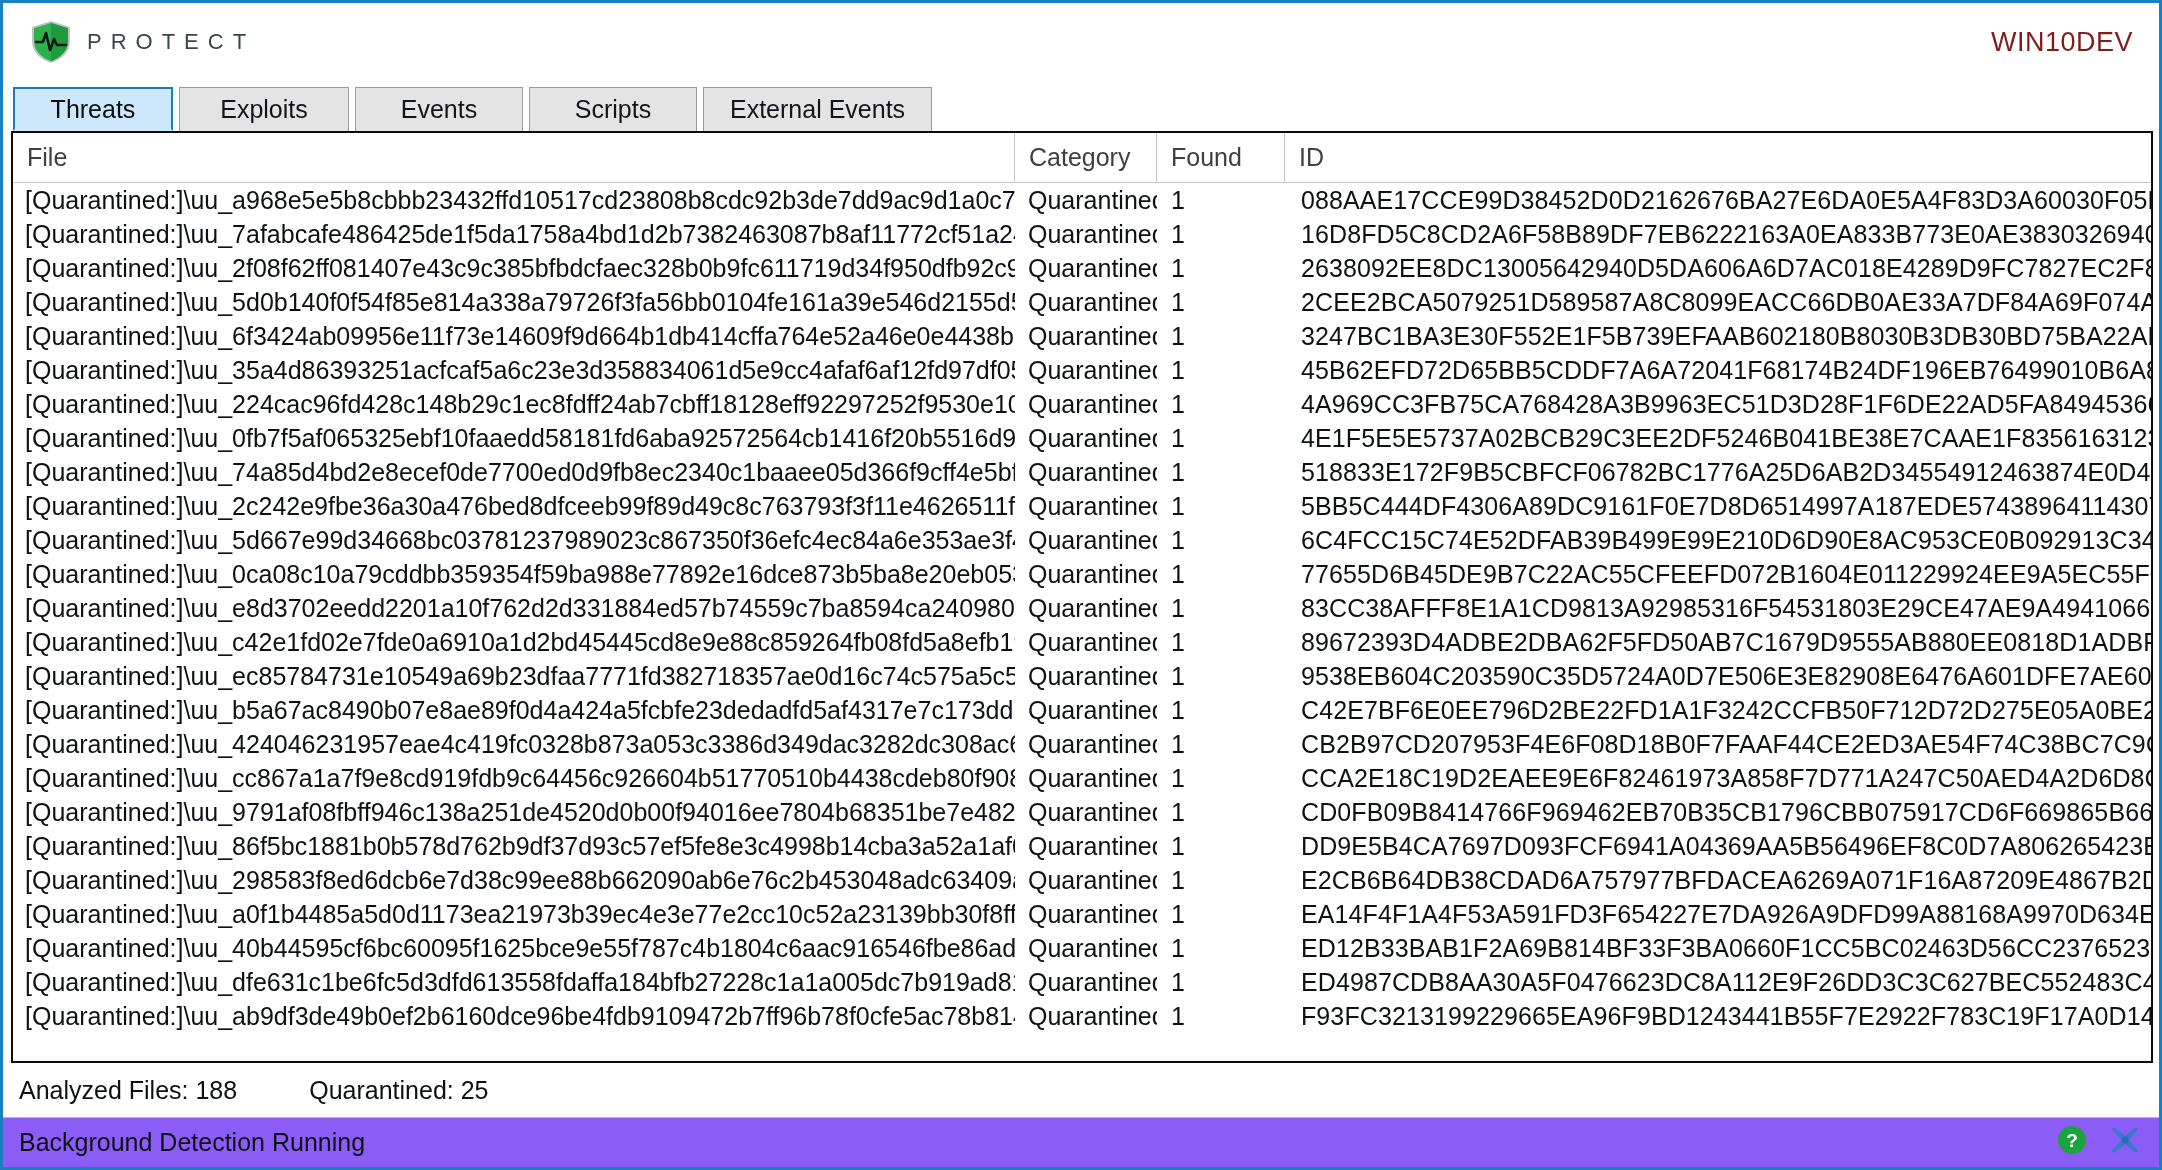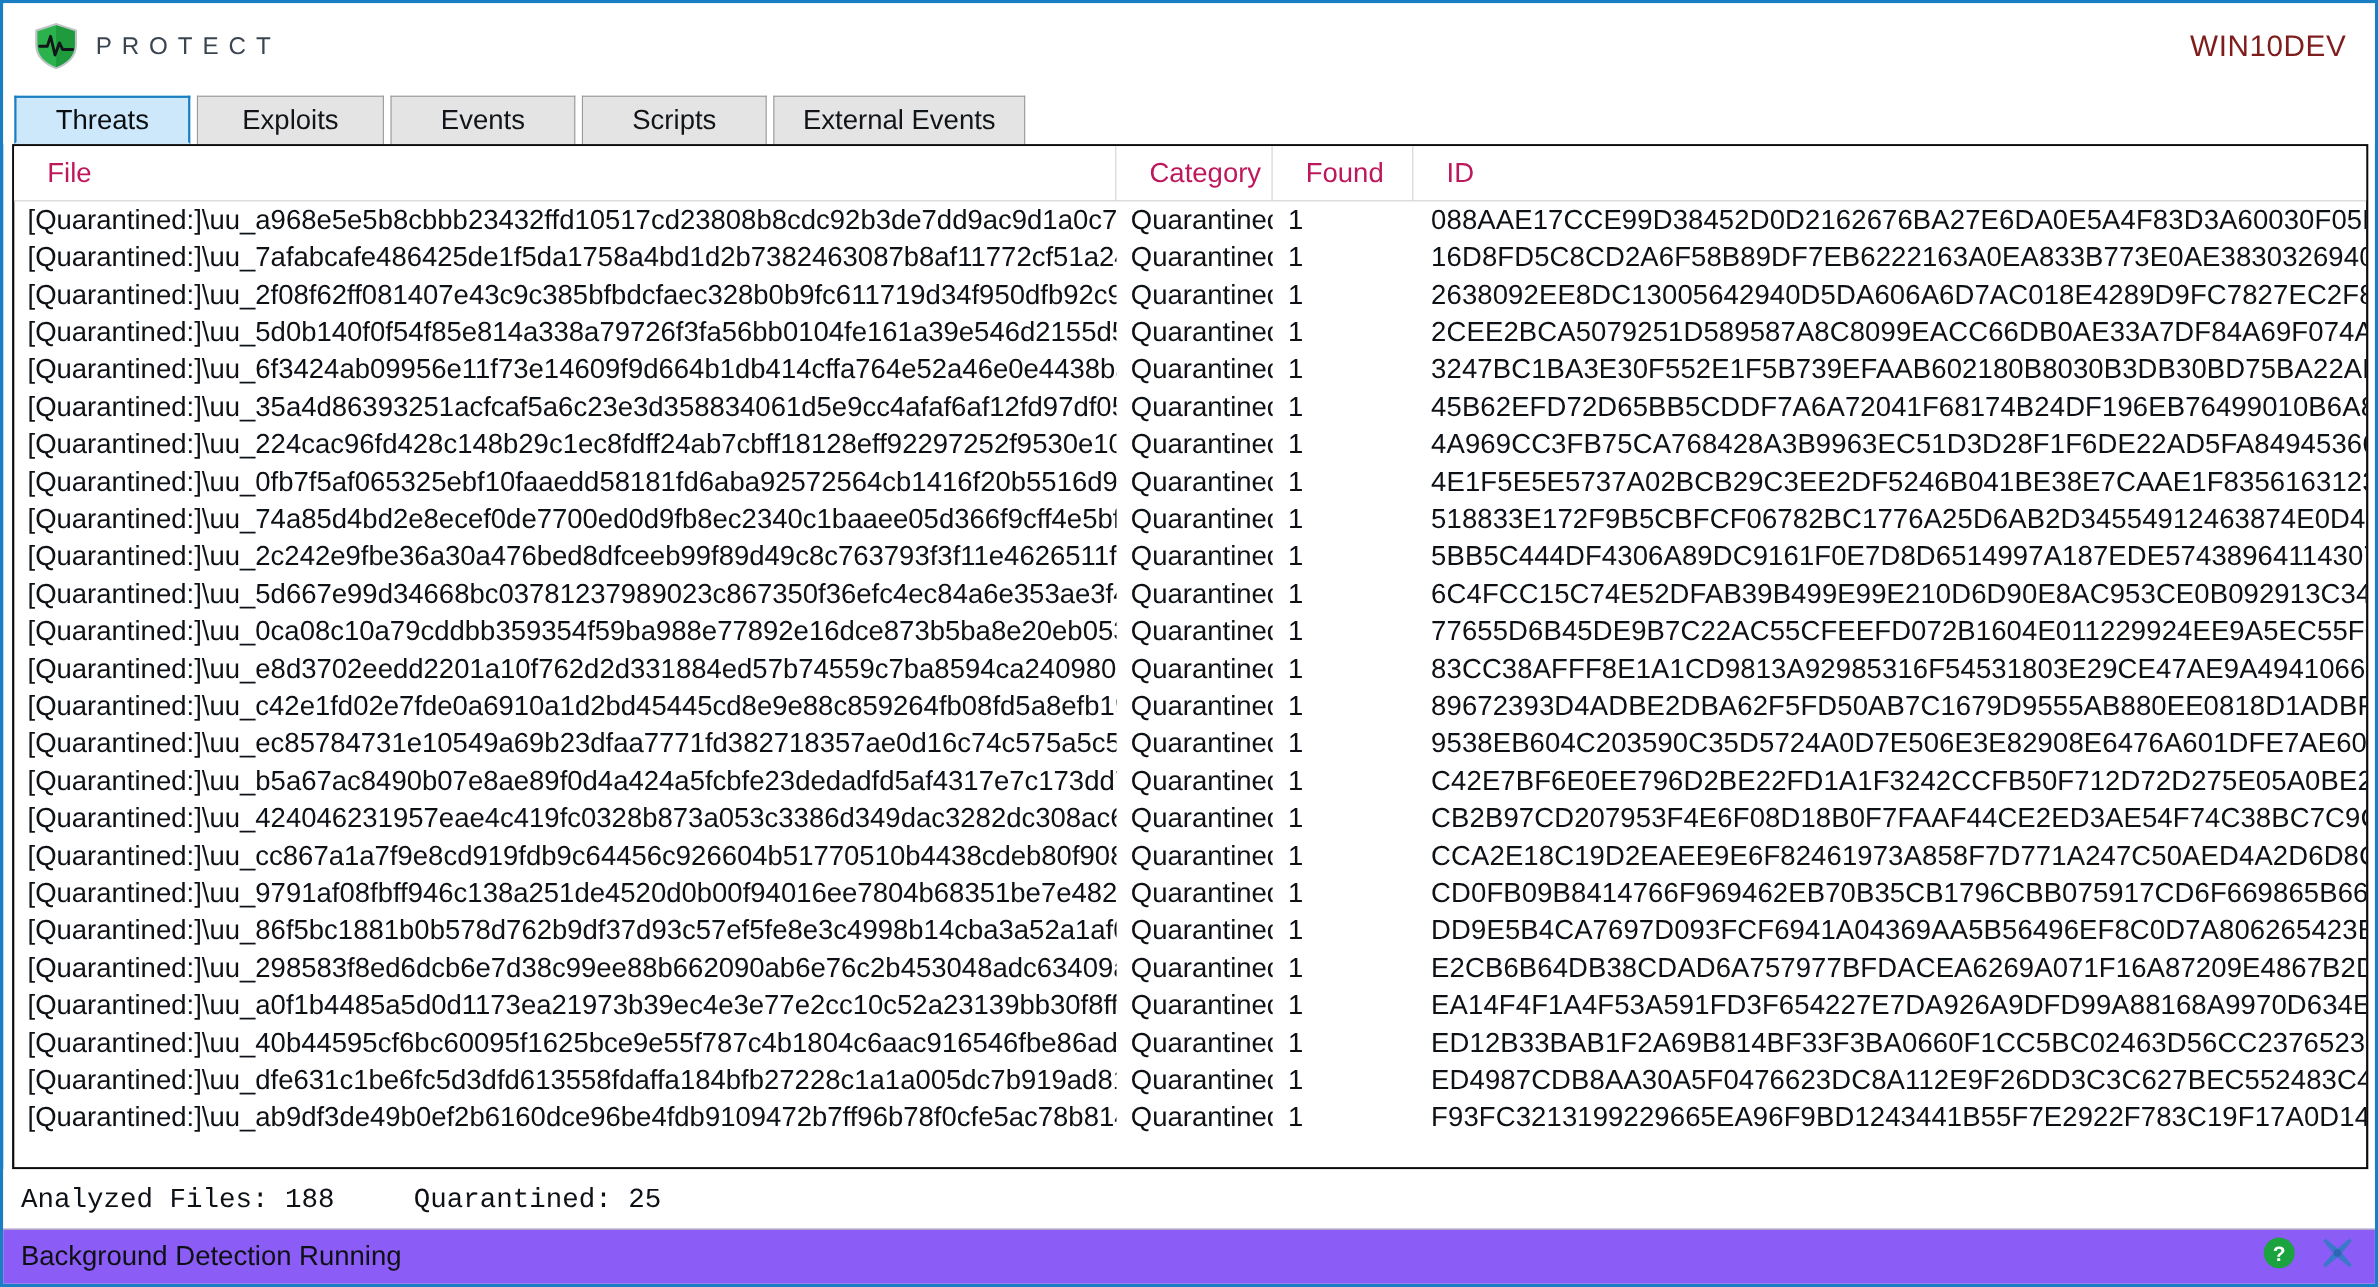--- a/index.html
+++ b/index.html
@@ -88,24 +88,24 @@
     min-height: 0;
   }
   .grid-head {
     display: flex;
     flex: 0 0 50px;
     border-bottom: 1px solid #c7c7c7;
     background: #ffffff;
   }
   .hc {
     font-size: 25px;
-    color: #be185d;
-    display: flex;
-    align-items: center;
-    padding-left: 30px;
+    color: #404040;
+    display: flex;
+    align-items: center;
+    padding-left: 14px;
     border-right: 1px solid #c7c7c7;
     background: #ffffff;
     cursor: pointer;
     user-select: none;
   }
   .hc:last-child { border-right: none; }
   .col-file   { width: 1002px; flex: 0 0 1002px; }
   .col-cat    { width: 142px;  flex: 0 0 142px; }
   .col-found  { width: 128px;  flex: 0 0 128px; }
   .col-id     { flex: 1 1 auto; }
@@ -131,21 +131,20 @@
   
   .counters {
     flex: 0 0 54px;
     display: flex;
     align-items: center;
     padding-left: 16px;
     gap: 72px;
     background: #ffffff;
     font-size: 25px;
     color: #0d1116;
-    font-family: Liberation Mono, monospace;
   }
   
   .statusbar {
     flex: 0 0 50px;
     background: #8b5cf6;
     border-top: 1px solid #b9b9b9;
     display: flex;
     align-items: center;
     padding: 0 18px 0 16px;
     font-size: 25px;

